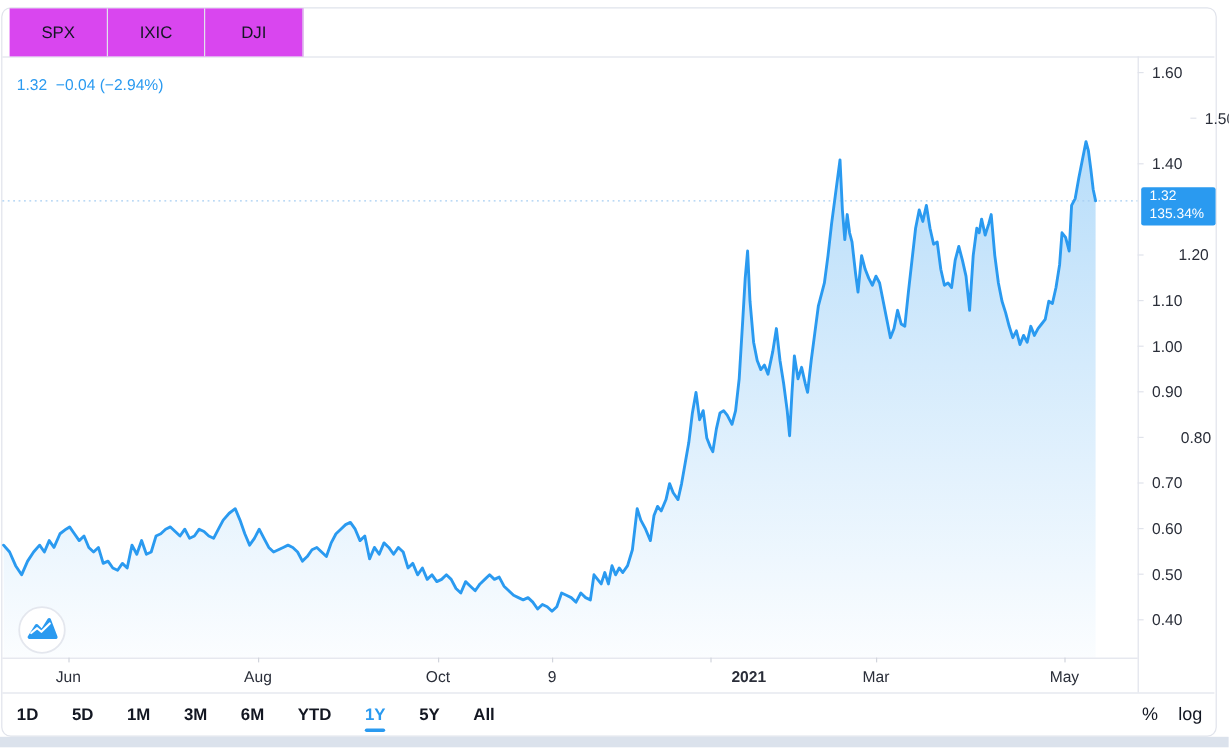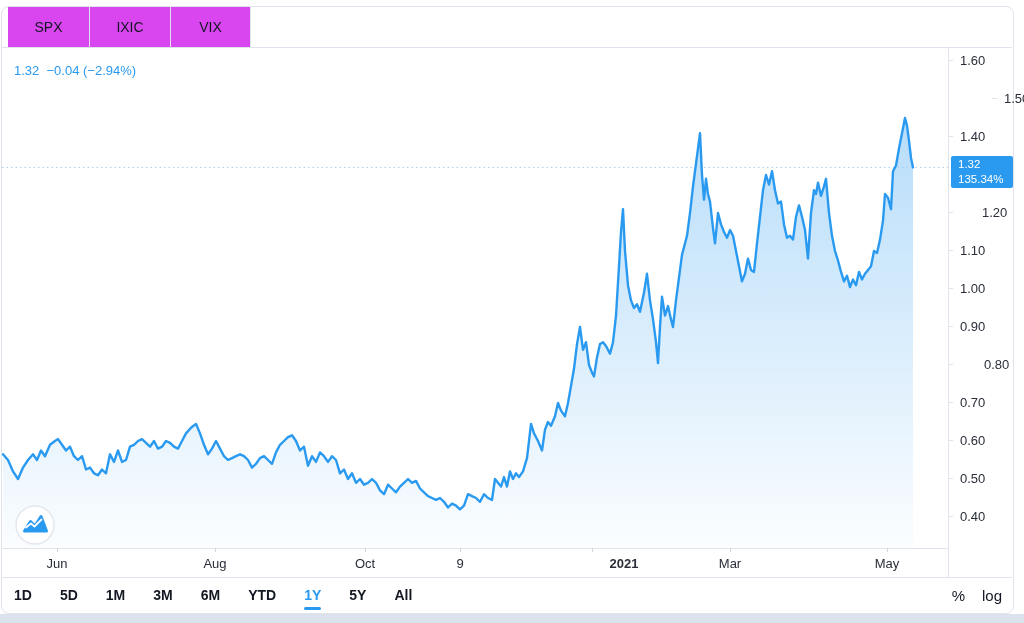--- a/index.html
+++ b/index.html
@@ -61,21 +61,21 @@
 <body>
 
 <div id="stage">
   <div id="card" class="abs"></div>
   <div id="bottom-strip" class="abs"></div>
 
   <div id="tab-underline" class="abs"></div>
   <div id="tab-bar">
       <div class="tab" style="width: 82px;">SPX</div>
       <div class="tab" style="width: 81px;">IXIC</div>
-      <div class="tab" style="width: 80px;">VIX</div>
+      <div class="tab" style="width: 82px;">DJI</div>
     </div>
 
   <div id="quote">1.32  −0.04 (−2.94%)</div>
 
   <svg id="chart-svg" width="1024" height="623">
       <defs>
         <linearGradient id="areaGrad" gradientUnits="userSpaceOnUse" x1="0" y1="110" x2="0" y2="548">
           <stop offset="0" stop-color="rgba(42,154,240,0.34)"></stop>
           <stop offset="1" stop-color="rgba(42,154,240,0.02)"></stop>
         </linearGradient>

